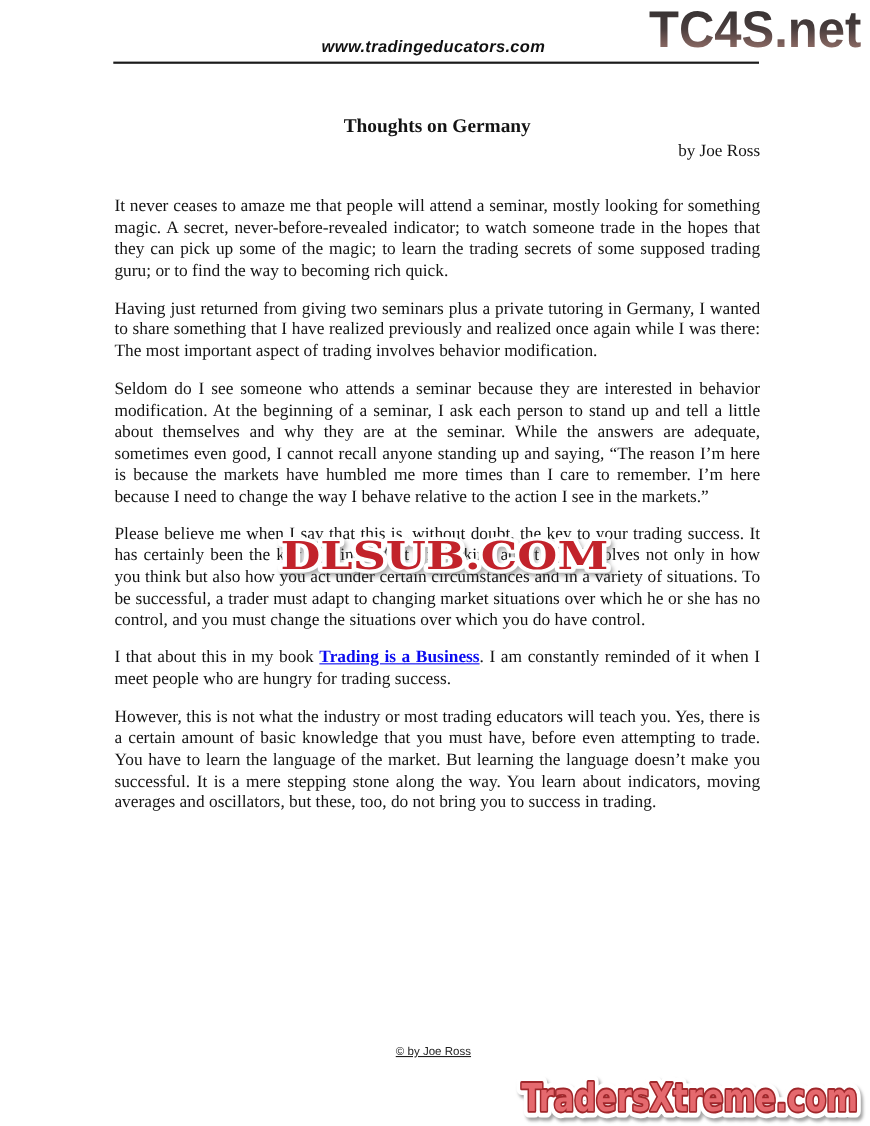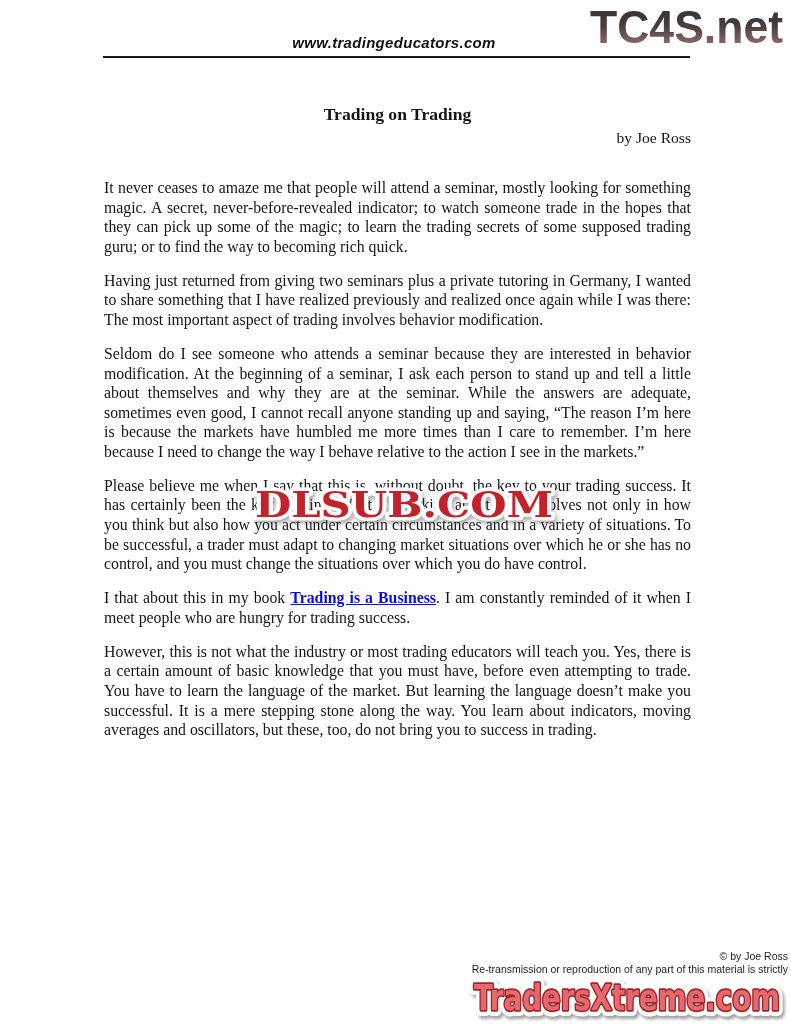--- a/index.html
+++ b/index.html
@@ -53,23 +53,23 @@
     margin:0 0 14.4px 0;
     font-size:15.8px;line-height:19.6px;
     text-align:justify;
   }
   .book-link{
     font-weight:bold;text-decoration:underline;margin-top:24px;
   }
   
   .footer{
     position:absolute;top:950px;left:0;width:100%;
-    text-align:right;
+    text-align:center;
     font-family:"Liberation Sans", sans-serif;
-    font-size:10.5px;line-height:13px;color:#1e1e1e;
+    font-size:10.5px;line-height:13px;color:#1e1e1e;text-decoration:underline;
   }
 </style>
 </head>
 <body>
 
 <div id="page">
 
   <div class="header-url">www.tradingeducators.com</div>
   <div class="header-rule"></div>
 
@@ -78,40 +78,39 @@
       <linearGradient id="tc4s-grad" x1="0" y1="0" x2="0" y2="1">
         <stop offset="0" stop-color="#2d2d2d"></stop>
         <stop offset="0.5" stop-color="#4a3e3e"></stop>
         <stop offset="1" stop-opacity="0.85" stop-color="#9a685e"></stop>
       </linearGradient>
     </defs>
     <text x="200" y="41" text-anchor="end" font-size="47" textLength="193" lengthAdjust="spacingAndGlyphs" fill="url(#tc4s-grad)">TC4S.net</text>
   </svg>
 
   <div class="article">
-    <h1>Trading on Trading</h1>
+    <h1>Thoughts on Germany</h1>
     <div class="byline">by Joe Ross</div>
 
     <p>It never ceases to amaze me that people will attend a seminar, mostly looking for something magic. A secret, never-before-revealed indicator; to watch someone trade in the hopes that they can pick up some of the magic; to learn the trading secrets of some supposed trading guru; or to find the way to becoming rich quick.</p>
     <p>Having just returned from giving two seminars plus a private tutoring in Germany, I wanted to share something that I have realized previously and realized once again while I was there: The most important aspect of trading involves behavior modification.</p>
     <p>Seldom do I see someone who attends a seminar because they are interested in behavior modification. At the beginning of a seminar, I ask each person to stand up and tell a little about themselves and why they are at the seminar. While the answers are adequate, sometimes even good, I cannot recall anyone standing up and saying, “The reason I’m here is because the markets have humbled me more times than I care to remember. I’m here because I need to change the way I behave relative to the action I see in the markets.”</p>
     <p>Please believe me when I say that this is, without doubt, the key to your trading success. It has certainly been the key to mine. What I’m talking about here involves not only in how you think but also how you act under certain circumstances and in a variety of situations. To be successful, a trader must adapt to changing market situations over which he or she has no control, and you must change the situations over which you do have control.</p>
 
     <p><span>I that about this in my book </span><a class="book-link" href="#" style="color:#0a0aef;" title="Trading is a Business">Trading is a Business</a><span>. I am constantly reminded of it when I meet people who are hungry for trading success.</span></p>
 
     <p>However, this is not what the industry or most trading educators will teach you. Yes, there is a certain amount of basic knowledge that you must have, before even attempting to trade. You have to learn the language of the market. But learning the language doesn’t make you successful. It is a mere stepping stone along the way. You learn about indicators, moving averages and oscillators, but these, too, do not bring you to success in trading.</p>
   </div>
 
   <svg class="wm wm-dlsub" width="322" height="52">
     <text x="161" y="39" text-anchor="middle" font-size="35" textLength="298" lengthAdjust="spacingAndGlyphs" fill="#c2232b">DLSUB.COM</text>
   </svg>
 
   <div class="footer">
     <div>© by Joe Ross</div>
-    <div>Re-transmission or reproduction of any part of this material is strictly</div>
   </div>
 
   <svg class="wm wm-tx" width="326" height="54">
     <text class="back" x="163" y="40" text-anchor="middle" font-size="35" textLength="306" lengthAdjust="spacingAndGlyphs">TradersXtreme.com</text>
     <text class="front" x="163" y="40" text-anchor="middle" font-size="35" textLength="306" lengthAdjust="spacingAndGlyphs" fill="#e5696e">TradersXtreme.com</text>
   </svg>
 
 </div>
 
 </body></html>

